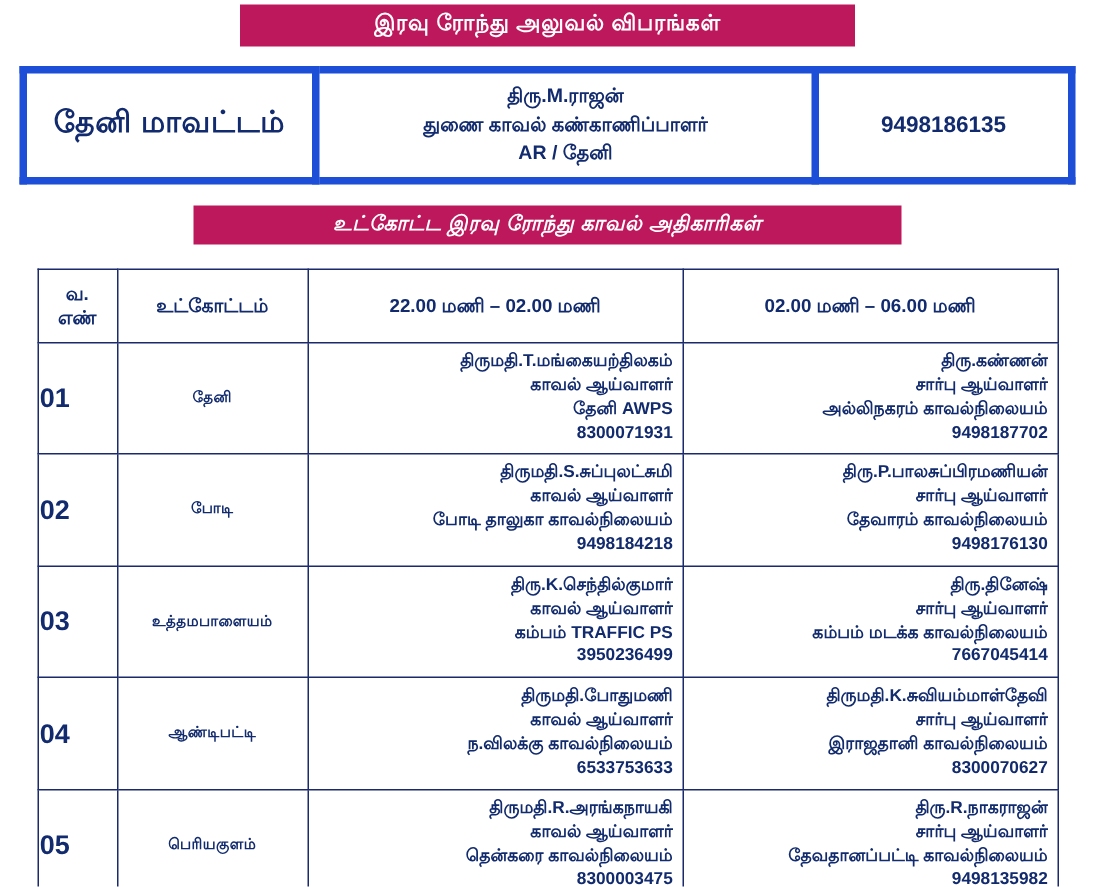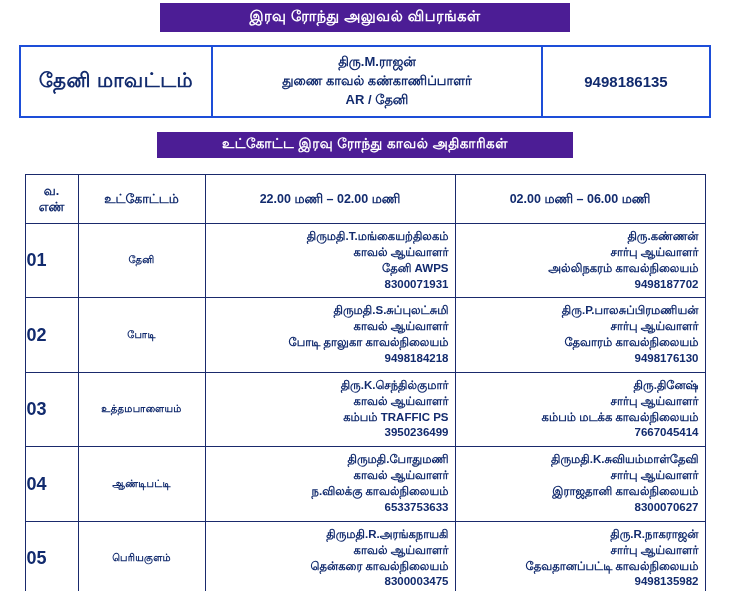--- a/index.html
+++ b/index.html
@@ -19,50 +19,51 @@
     width: 730px;
     height: 591px;
     position: relative;
     box-sizing: border-box;
     padding: 0;
   }
 
   
   .banner {
     margin: 0 auto;
-    background: #4c1d95;
+    background: #be185d;
     color: #ffffff;
     text-align: center;
     font-weight: bold;
     letter-spacing: 0.5px;
   }
   .banner-main {
     width: 410px;
     font-size: 14.5px;
     padding: 5px 0 6px 0;
     margin-top: 3px;
   }
   .banner-sub {
-    width: 416px;
+    width: 472px;
     font-size: 13.5px;
     padding: 4px 0 5px 0;
     margin-top: 14px;
+    font-style: italic;
   }
 
   
   table {
     border-collapse: collapse;
   }
   .header-table {
     width: 660px;
     margin: 13px auto 0 auto;
     table-layout: fixed;
   }
   .header-table td {
-    border: 2px solid #1d4ed8;
+    border: 5px solid #1d4ed8;
     vertical-align: middle;
     text-align: center;
     font-weight: bold;
     color: #122b6e;
     padding: 6px 4px;
   }
   .hdr-district {
     width: 182px;
     font-size: 20px;
     letter-spacing: 0.5px;

